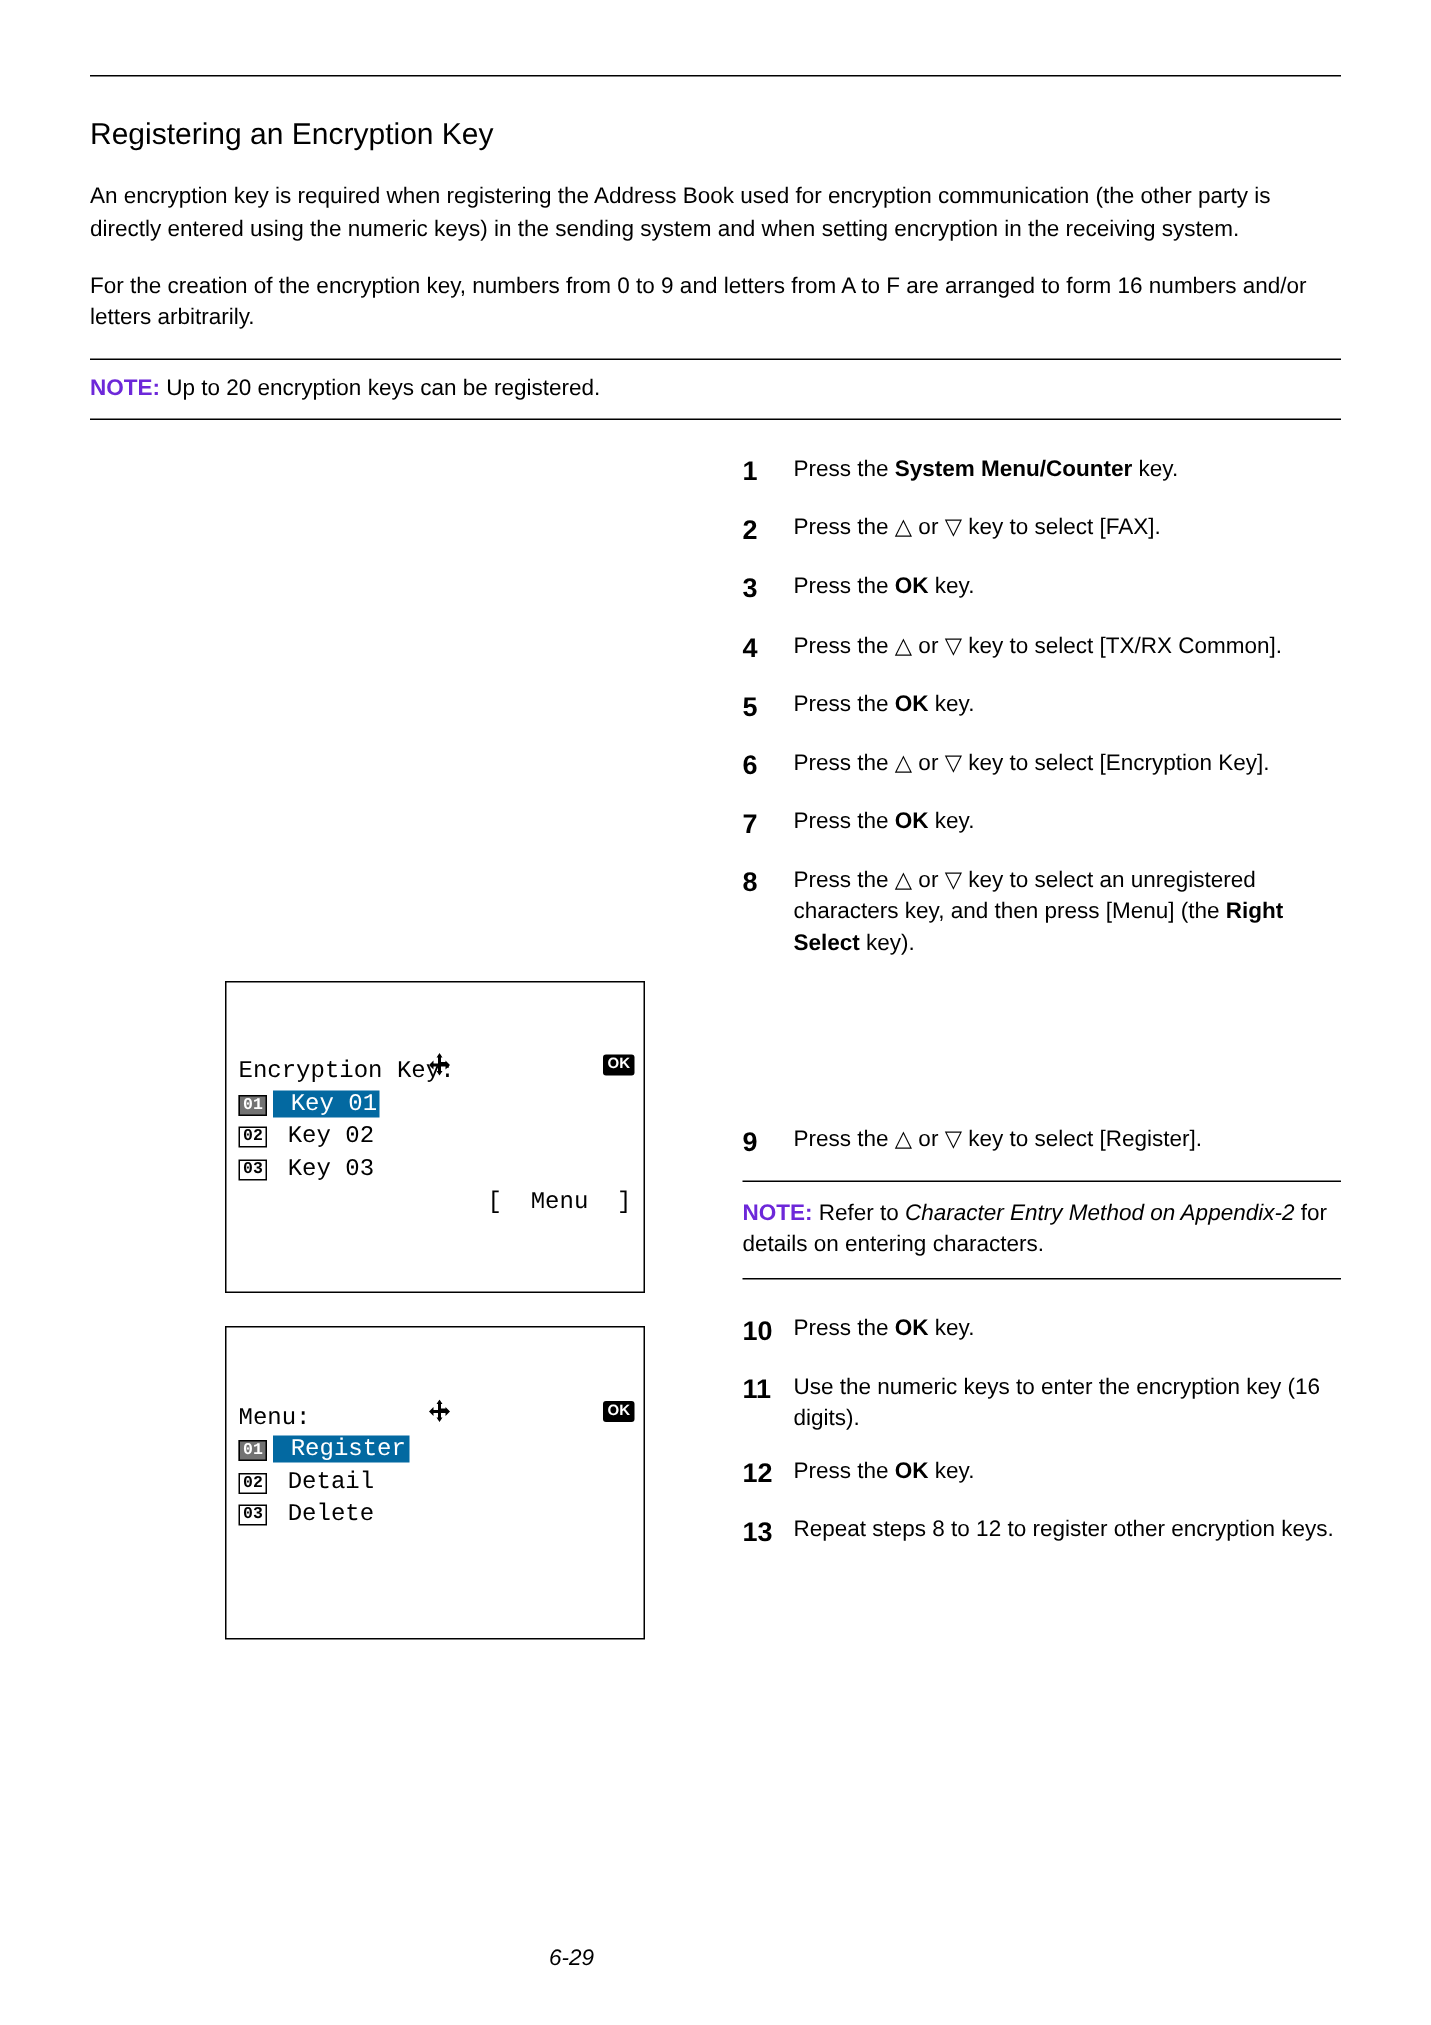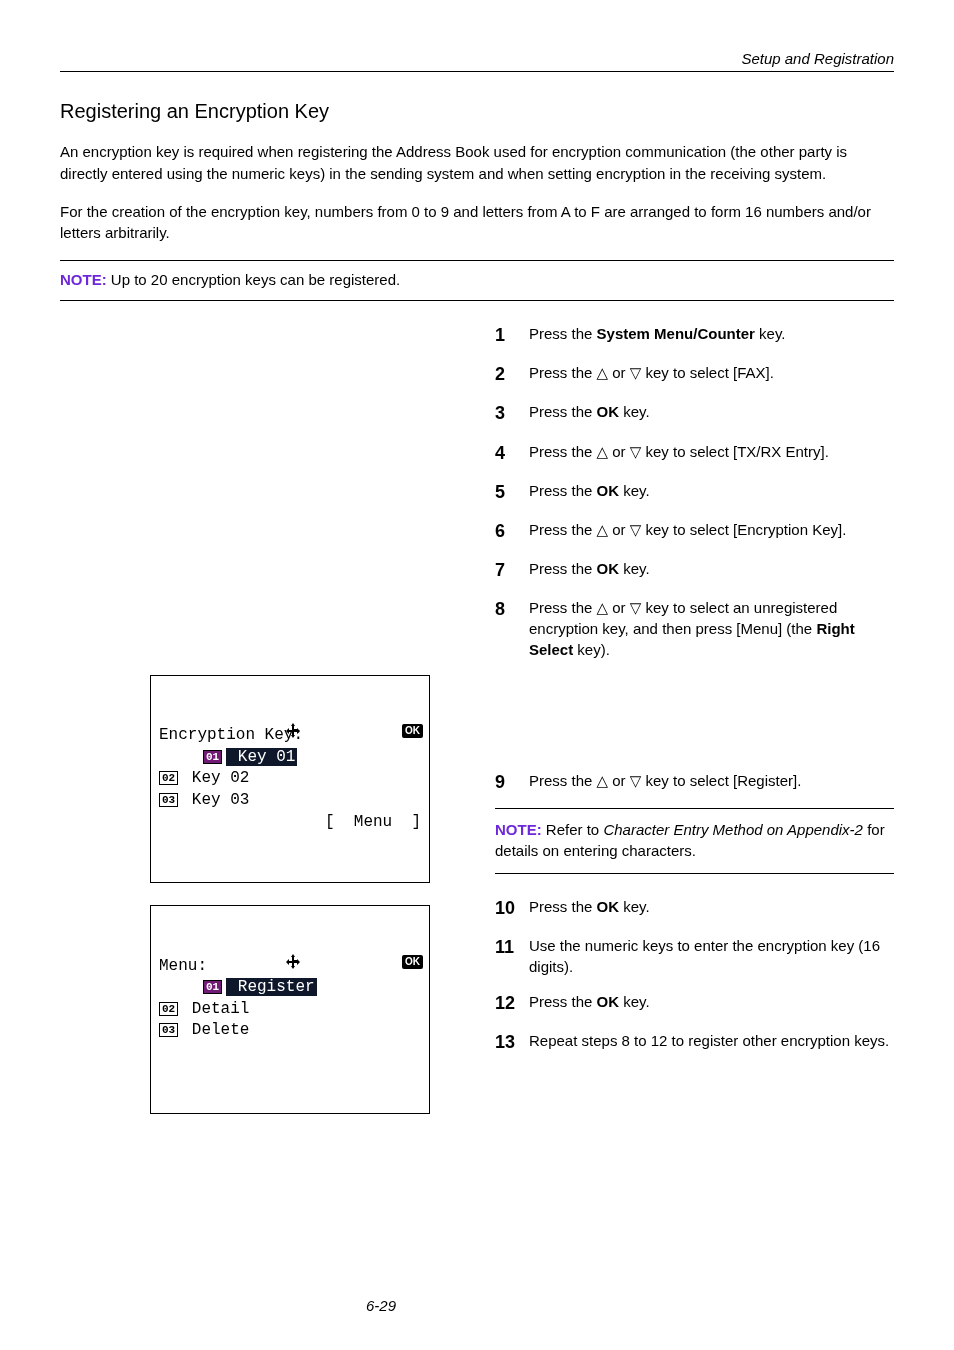--- a/index.html
+++ b/index.html
@@ -85,39 +85,38 @@
   }
   .lcd .top-icons {
     position: absolute;
     top: 4px; right: 6px;
     display: flex;
     gap: 2px;
     align-items: center;
   }
   .lcd .line { display:block; }
   .hl {
-    background: #0f172a;
+    background: #0369a1;
     color: #fff;
     padding: 0 2px;
   }
   .idx {
     display: inline-block;
     border: 1.5px solid #000;
     font-weight: bold;
     font-size: 11px;
     line-height: 12px;
     padding: 0 2px;
     margin-right: 4px;
     vertical-align: 1px;
   }
   .idx.inverse {
-    background:#701a75;
+    background:#737373;
     color:#fff;
     border-color:#000;
-    margin-left:44px;
   }
   .ok-badge {
     display:inline-block;
     background:#000; color:#fff;
     font: bold 10px/14px Arial;
     padding:0 3px;
     border-radius:2px;
   }
   .note-inline {
     border-top: 1px solid #000;
@@ -136,21 +135,20 @@
     font-size: 15px;
   }
   
   .nav-icon svg { width:16px; height:16px; display:block; }
 </style>
 </head>
 <body>
 
 <div class="page">
 
-  <div class="running-head">Setup and Registration</div>
   <hr class="head-rule">
 
   <div class="section-title">Registering an Encryption Key</div>
 
   <div class="para">An encryption key is required when registering the Address Book used for encryption communication (the other party is directly entered using the numeric keys) in the sending system and when setting encryption in the receiving system.</div>
   <div class="para">For the creation of the encryption key, numbers from 0 to 9 and letters from A to F are arranged to form 16 numbers and/or letters arbitrarily.</div>
 
   <div class="note-block">
     <span class="note-label">NOTE:</span><span> Up to 20 encryption keys can be registered.</span>
   </div>
@@ -199,41 +197,41 @@
           <span class="txt"><span>Press the </span><span>△</span><span> or </span><span>▽</span><span> key to select [FAX].</span></span>
         </li>
 
         <li class="step">
           <span class="num">3</span>
           <span class="txt"><span>Press the </span><b>OK</b><span> key.</span></span>
         </li>
 
         <li class="step">
           <span class="num">4</span>
-          <span class="txt"><span>Press the </span><span>△</span><span> or </span><span>▽</span><span> key to select [TX/RX Entry].</span></span>
+          <span class="txt"><span>Press the </span><span>△</span><span> or </span><span>▽</span><span> key to select [TX/RX Common].</span></span>
         </li>
 
         <li class="step">
           <span class="num">5</span>
           <span class="txt"><span>Press the </span><b>OK</b><span> key.</span></span>
         </li>
 
         <li class="step">
           <span class="num">6</span>
           <span class="txt"><span>Press the </span><span>△</span><span> or </span><span>▽</span><span> key to select [Encryption Key].</span></span>
         </li>
 
         <li class="step">
           <span class="num">7</span>
           <span class="txt"><span>Press the </span><b>OK</b><span> key.</span></span>
         </li>
 
         <li class="step" style="margin-bottom:110px">
           <span class="num">8</span>
-          <span class="txt"><span>Press the </span><span>△</span><span> or </span><span>▽</span><span> key to select an unregistered encryption key, and then press [Menu] (the </span><b>Right Select</b><span> key).</span></span>
+          <span class="txt"><span>Press the </span><span>△</span><span> or </span><span>▽</span><span> key to select an unregistered characters key, and then press [Menu] (the </span><b>Right Select</b><span> key).</span></span>
         </li>
 
         <li class="step" style="margin-bottom:6px">
           <span class="num">9</span>
           <span class="txt"><span>Press the </span><span>△</span><span> or </span><span>▽</span><span> key to select [Register].</span></span>
         </li>
       </ol>
 
       <div class="note-inline">
         <span class="note-label">NOTE:</span><span> Refer to </span><i>Character Entry Method on Appendix-2</i><span> for details on entering characters.</span>

